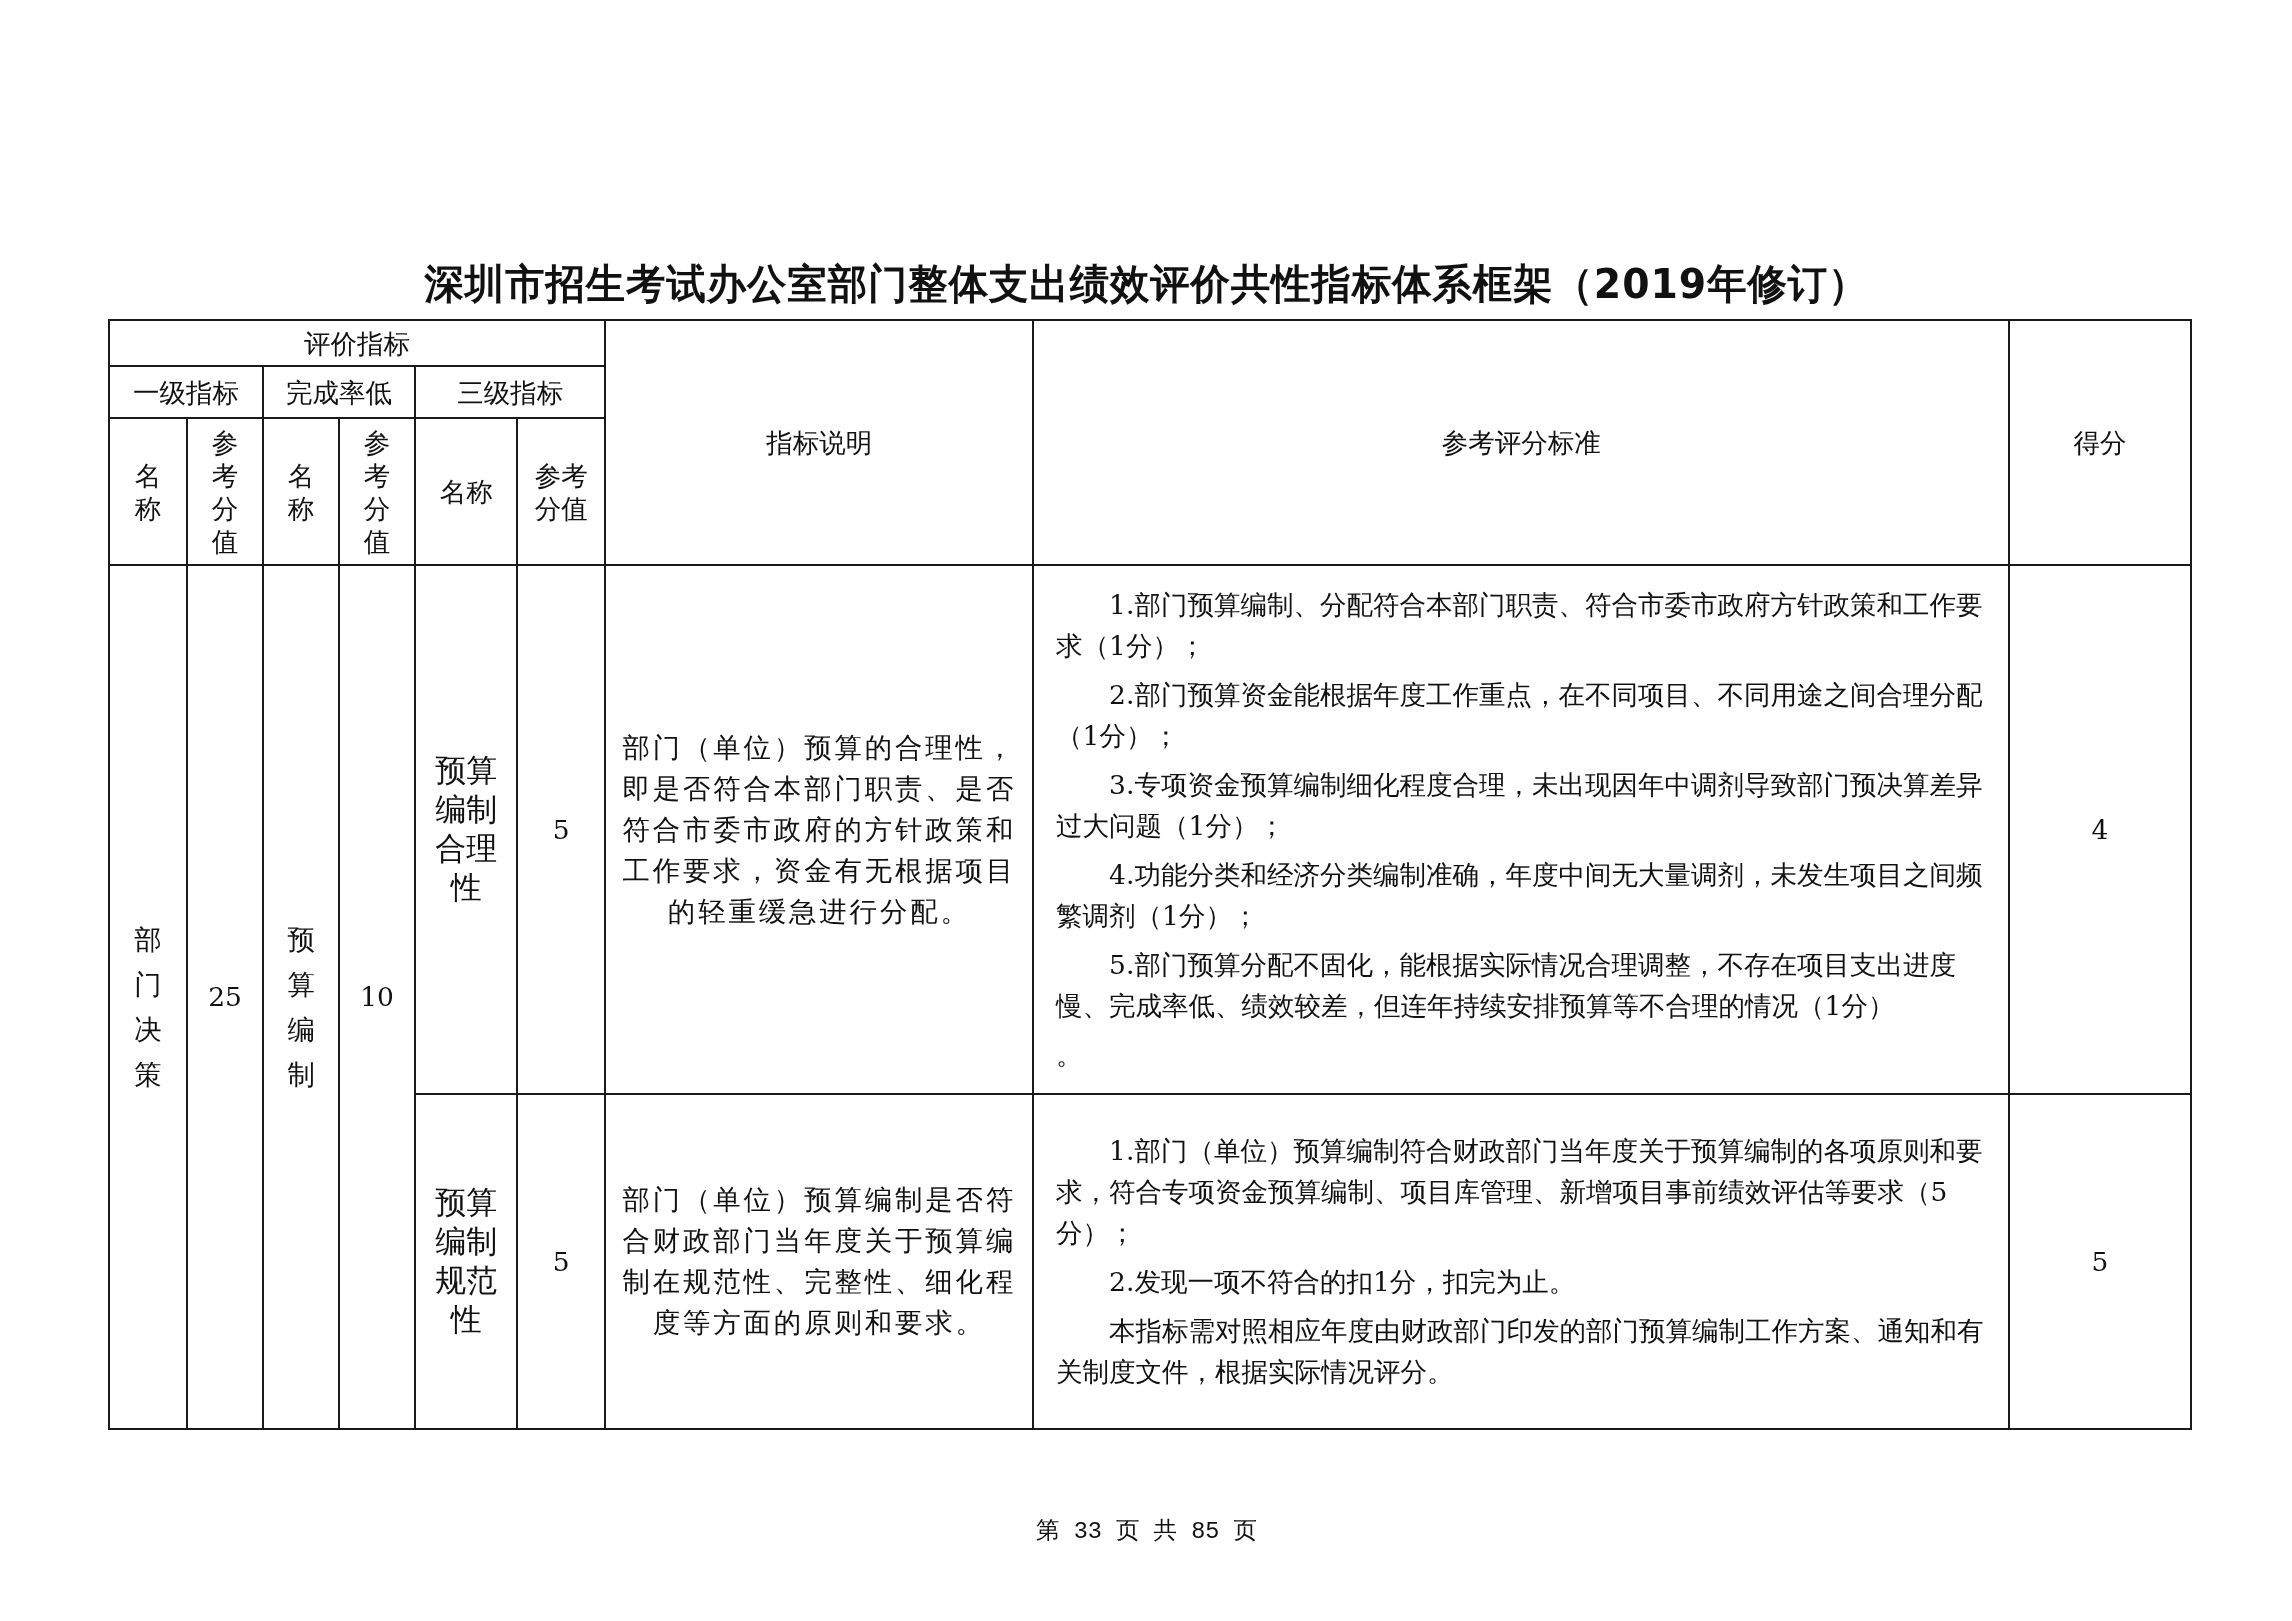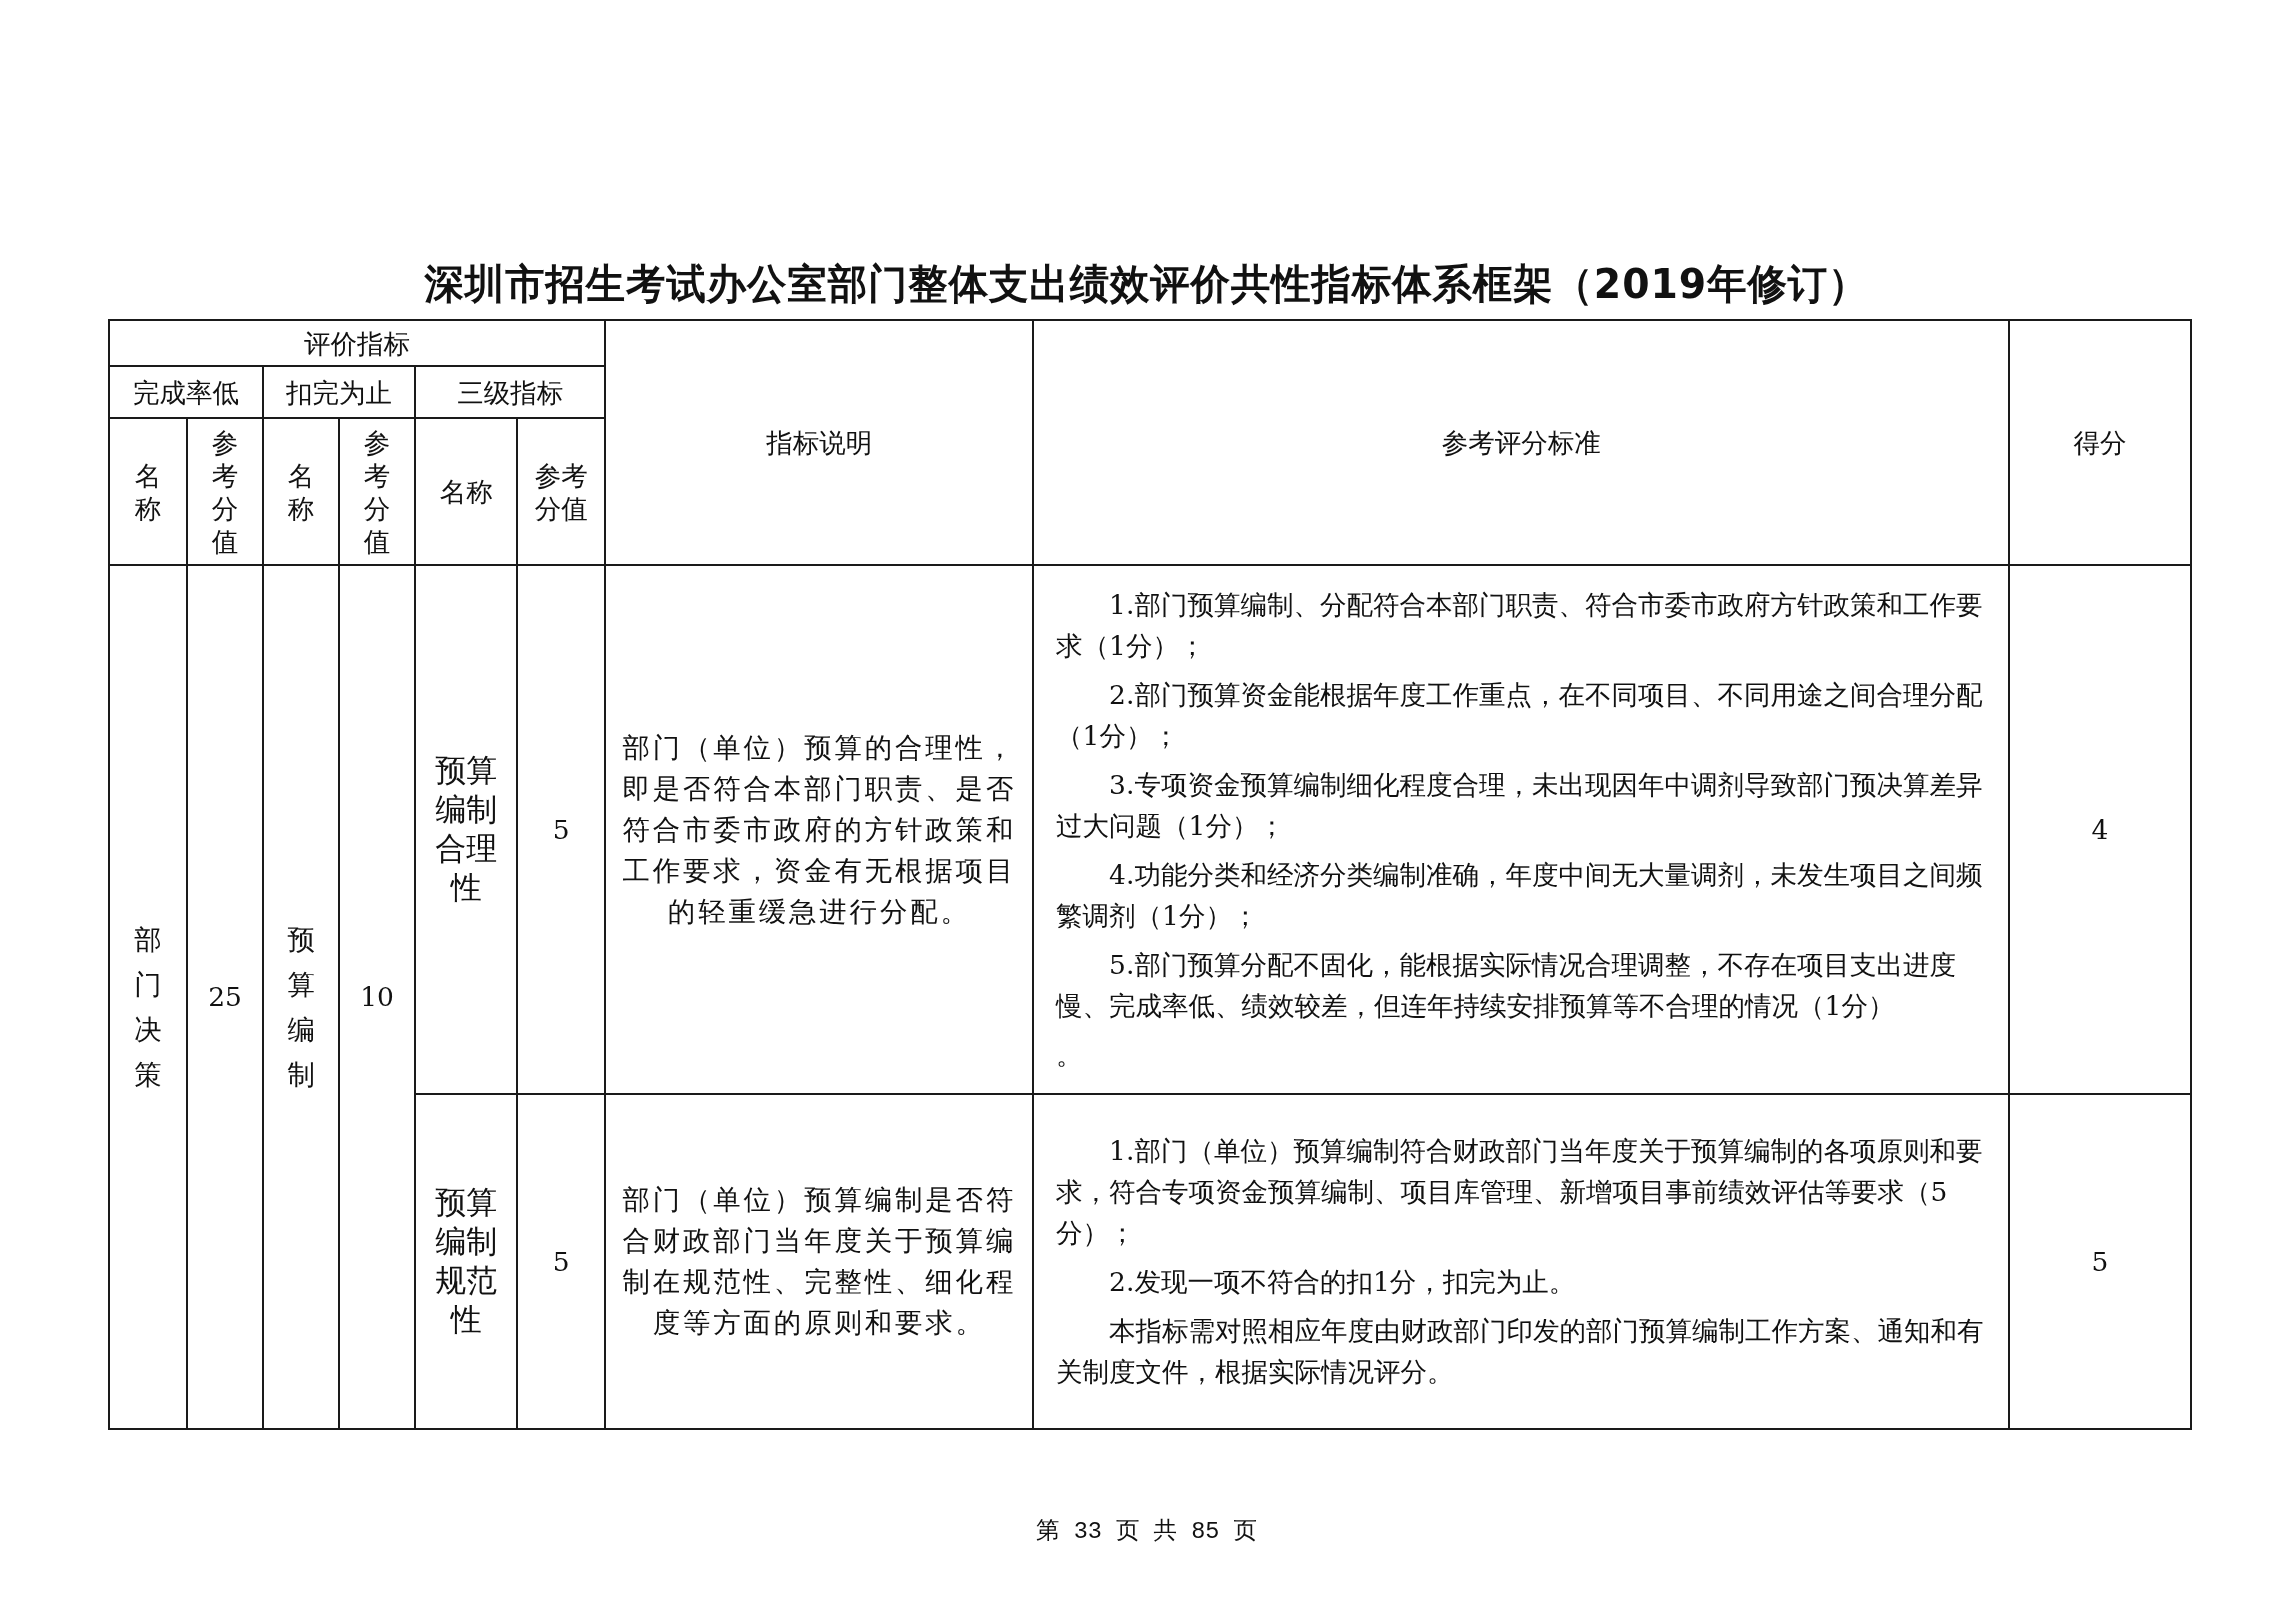--- a/index.html
+++ b/index.html
@@ -122,22 +122,22 @@
     <col style="width:182px">
   </colgroup>
   <tbody>
       <tr style="height:46px">
     <th class="hdr" colspan="6">评价指标</th>
     <th class="hdr" rowspan="3">指标说明</th>
     <th class="hdr" rowspan="3">参考评分标准</th>
     <th class="hdr" rowspan="3">得分</th>
   </tr>
   <tr style="height:52px">
+    <th class="hdr" colspan="2">一级指标</th>
     <th class="hdr" colspan="2">完成率低</th>
-    <th class="hdr" colspan="2">扣完为止</th>
     <th class="hdr" colspan="2">三级指标</th>
   </tr>
   <tr style="height:147px">
     <th class="hdr"><span class="vert">名称</span></th>
     <th class="hdr"><span class="vert">参考分值</span></th>
     <th class="hdr"><span class="vert">名称</span></th>
     <th class="hdr"><span class="vert">参考分值</span></th>
     <th class="hdr">名称</th>
     <th class="hdr"><span class="name3" style="font-size:26.5px;line-height:33px">参考分值</span></th>
   </tr>

